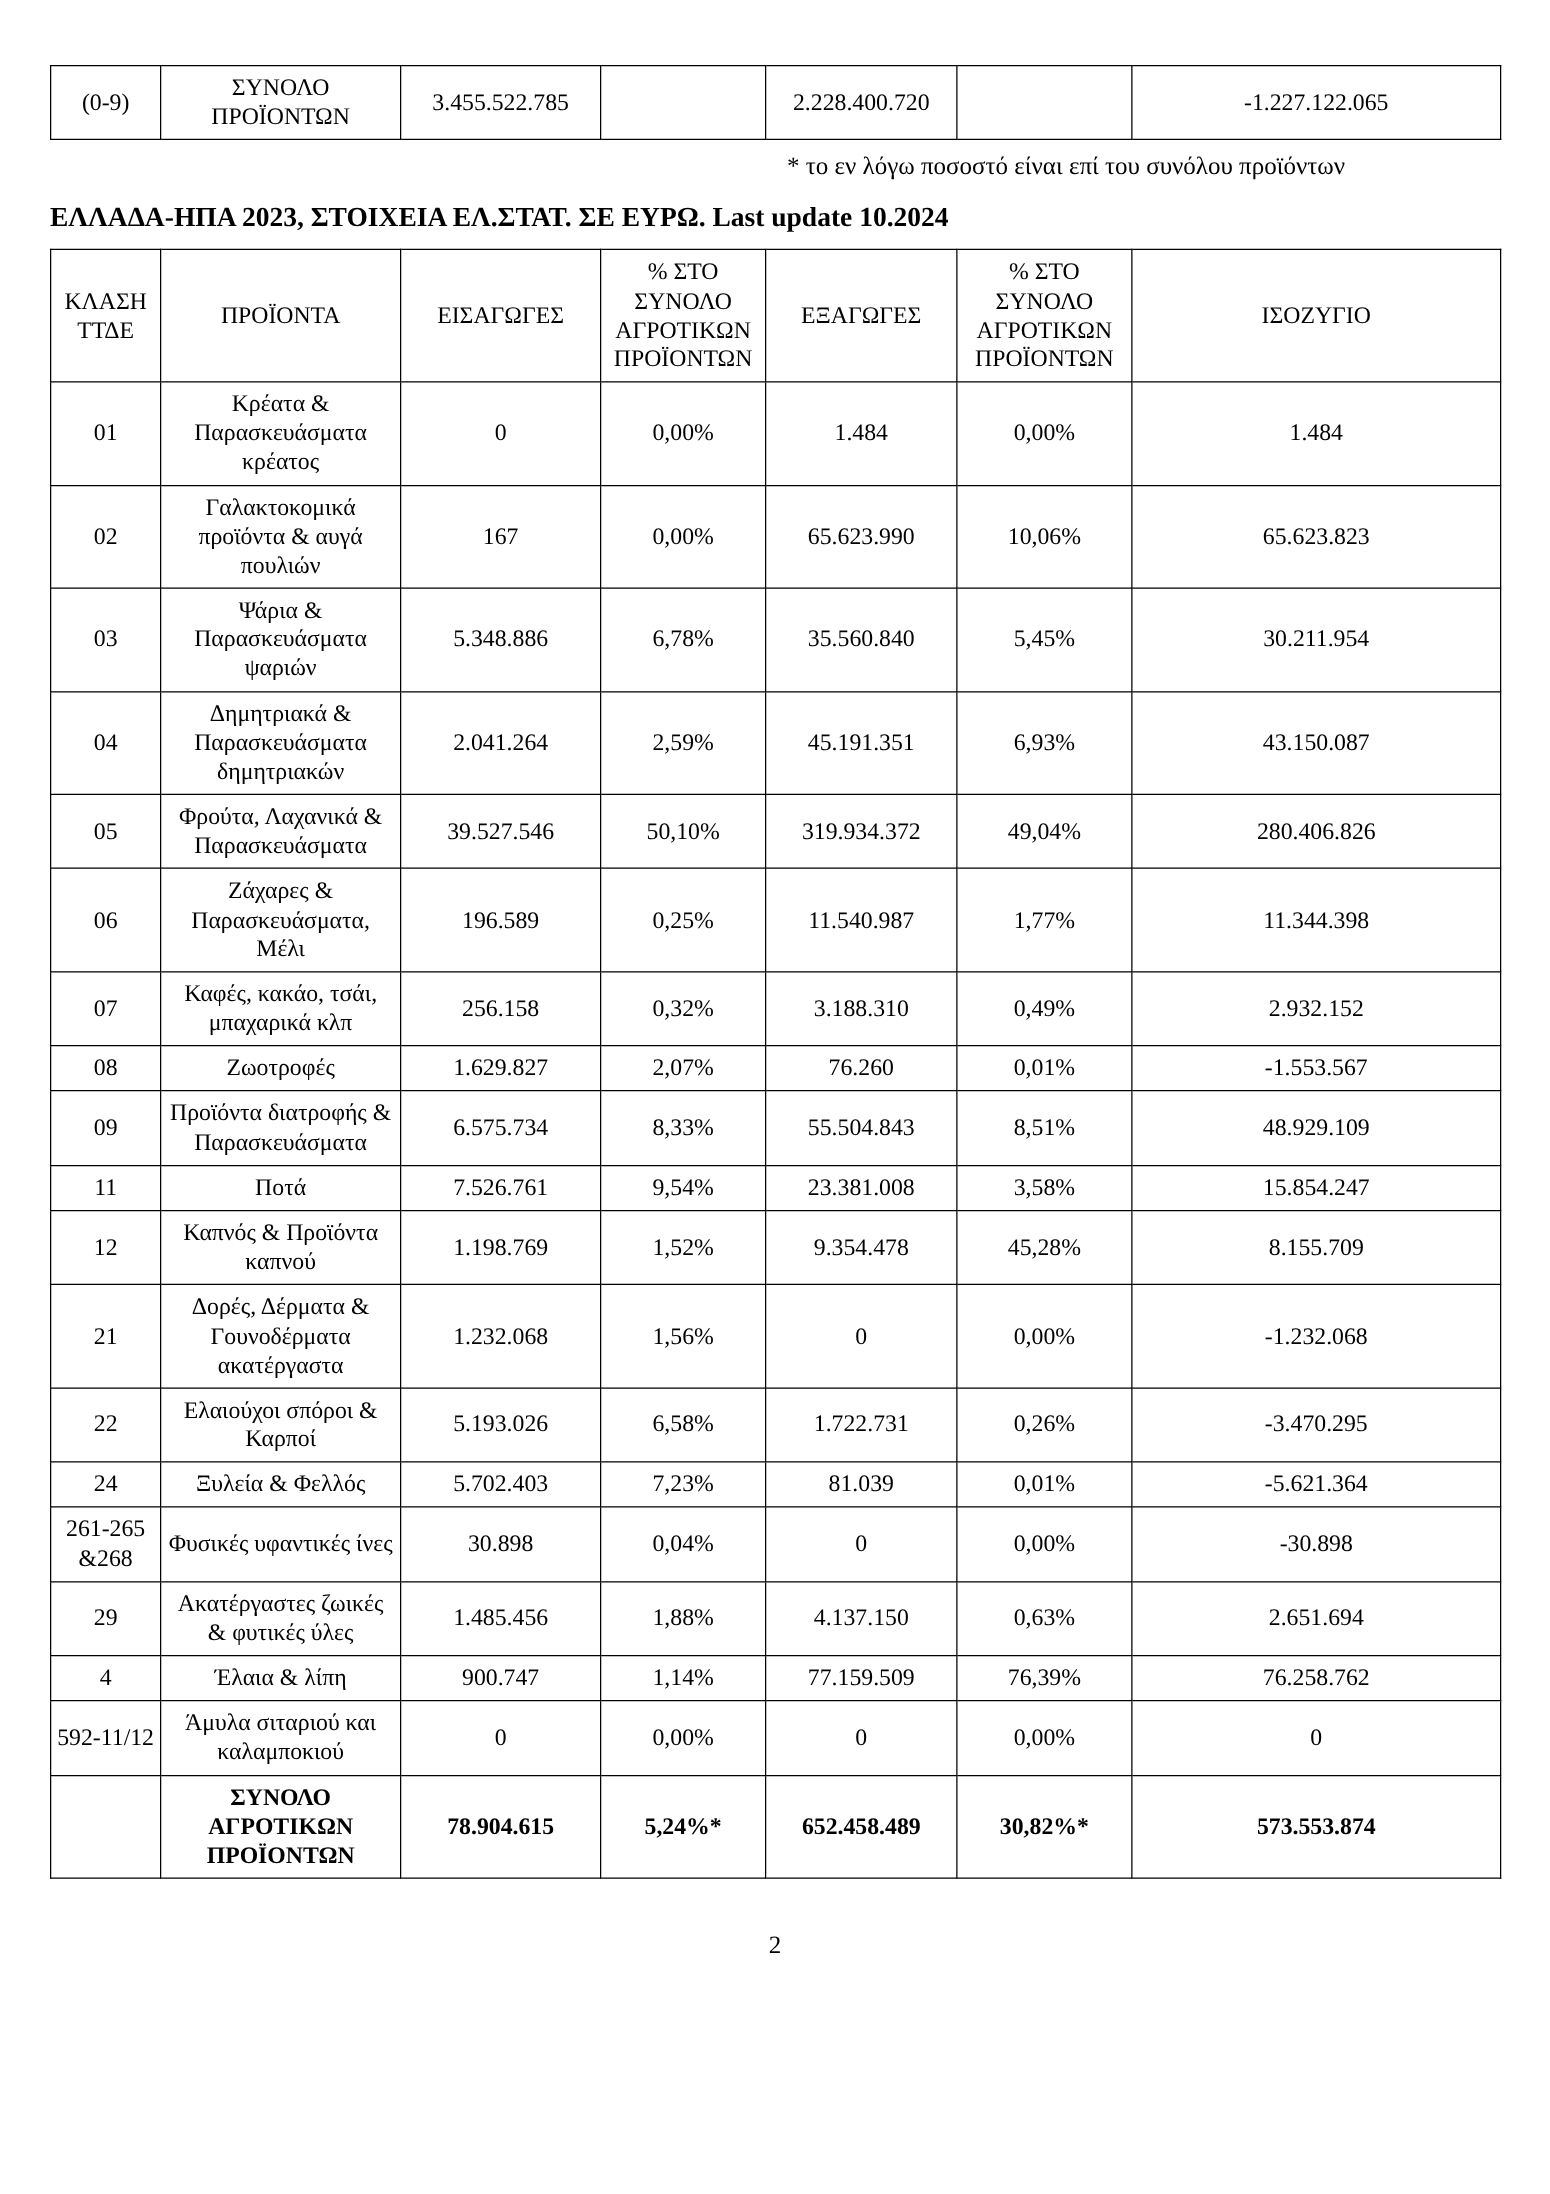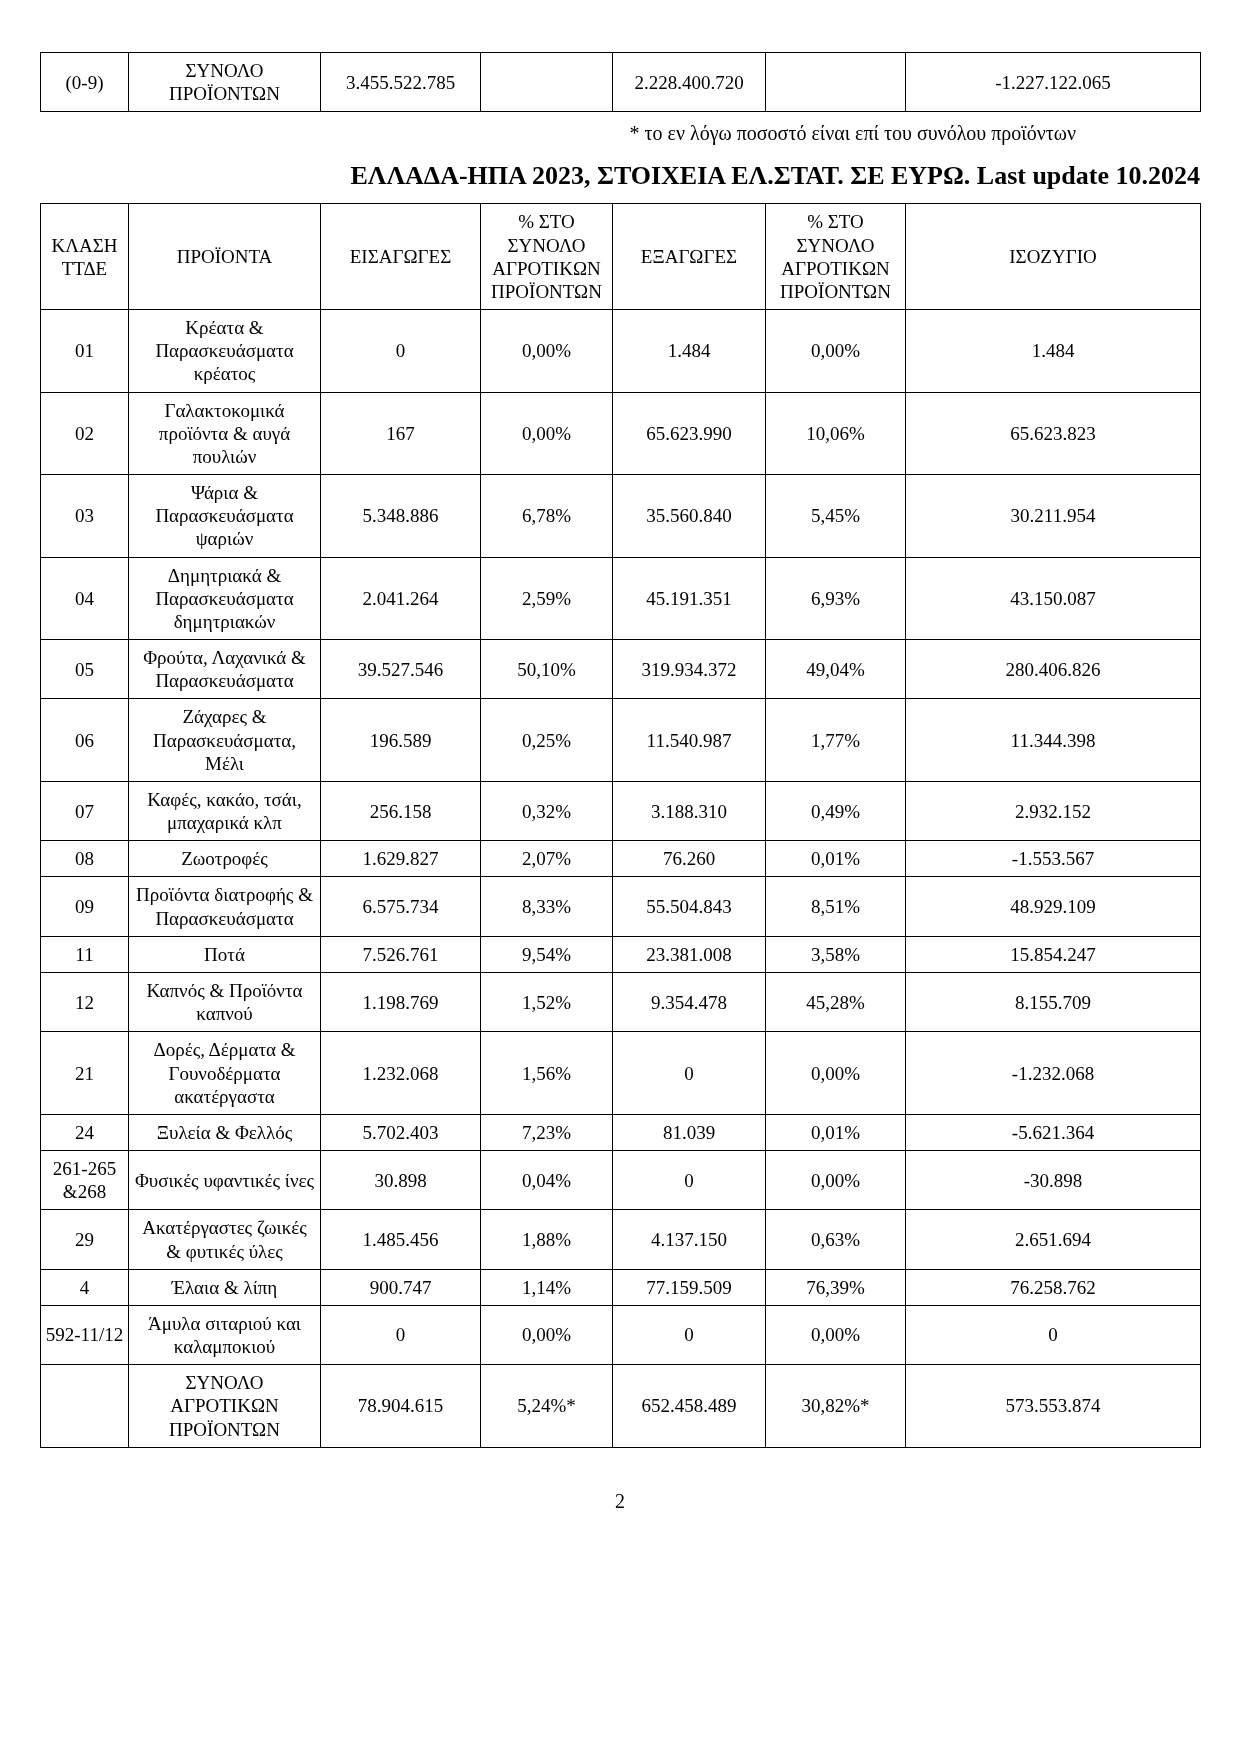--- a/index.html
+++ b/index.html
@@ -32,30 +32,30 @@
     word-wrap: break-word;
   }
   col.col-klasi   { width: 88px; }
   col.col-product { width: 192px; }
   col.col-imports { width: 160px; }
   col.col-ipct    { width: 132px; }
   col.col-exports { width: 153px; }
   col.col-epct    { width: 140px; }
   col.col-balance { width: 295px; }
   .bold { font-weight: bold; }
-  tr.total td { font-weight: normal; }
+  tr.total td { font-weight: bold; }
   .footnote {
     font-size: 20px;
     margin: 10px 0 4px 6px;
     text-align: right;
   }
   .doc-title {
-    font-size: 26px;
+    font-size: 22px;
     font-weight: bold;
-    text-align: right;
+    text-align: left;
     width: 1160px;
     margin: 16px 0 12px 0;
   }
   .page-number {
     width: 1160px;
     text-align: center;
     font-size: 20px;
     margin-top: 42px;
   }
 </style>
@@ -215,20 +215,29 @@
         <tr>
           <td>21</td>
           <td>Δορές, Δέρματα &amp; Γουνοδέρματα ακατέργαστα</td>
           <td>1.232.068</td>
           <td>1,56%</td>
           <td>0</td>
           <td>0,00%</td>
           <td>-1.232.068</td>
         </tr>
         <tr>
+          <td>22</td>
+          <td>Ελαιούχοι σπόροι &amp; Καρποί</td>
+          <td>5.193.026</td>
+          <td>6,58%</td>
+          <td>1.722.731</td>
+          <td>0,26%</td>
+          <td>-3.470.295</td>
+        </tr>
+        <tr>
           <td>24</td>
           <td>Ξυλεία &amp; Φελλός</td>
           <td>5.702.403</td>
           <td>7,23%</td>
           <td>81.039</td>
           <td>0,01%</td>
           <td>-5.621.364</td>
         </tr>
         <tr>
           <td>261-265 &amp;268</td>

